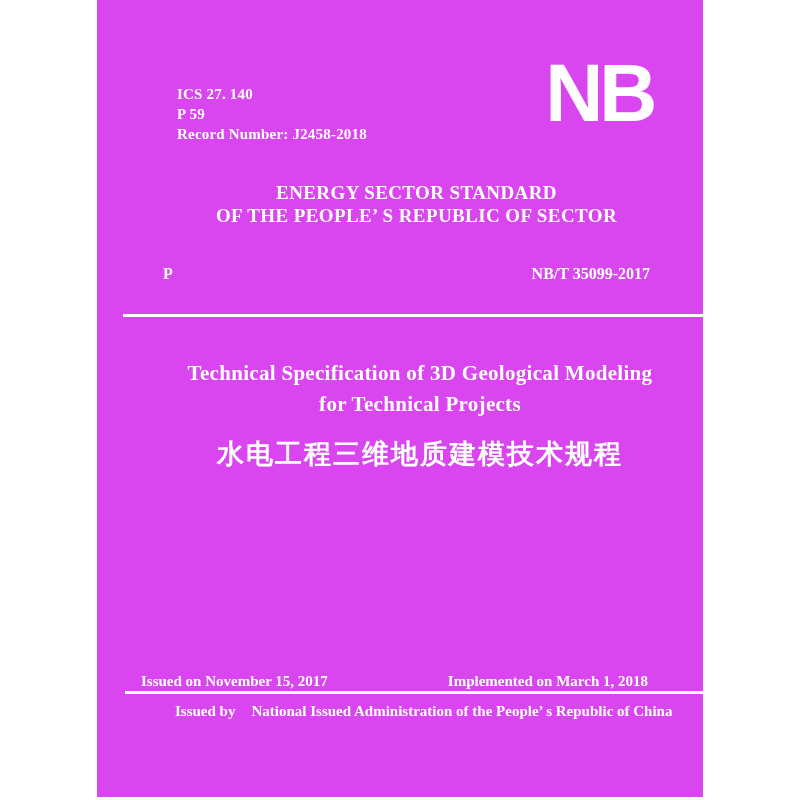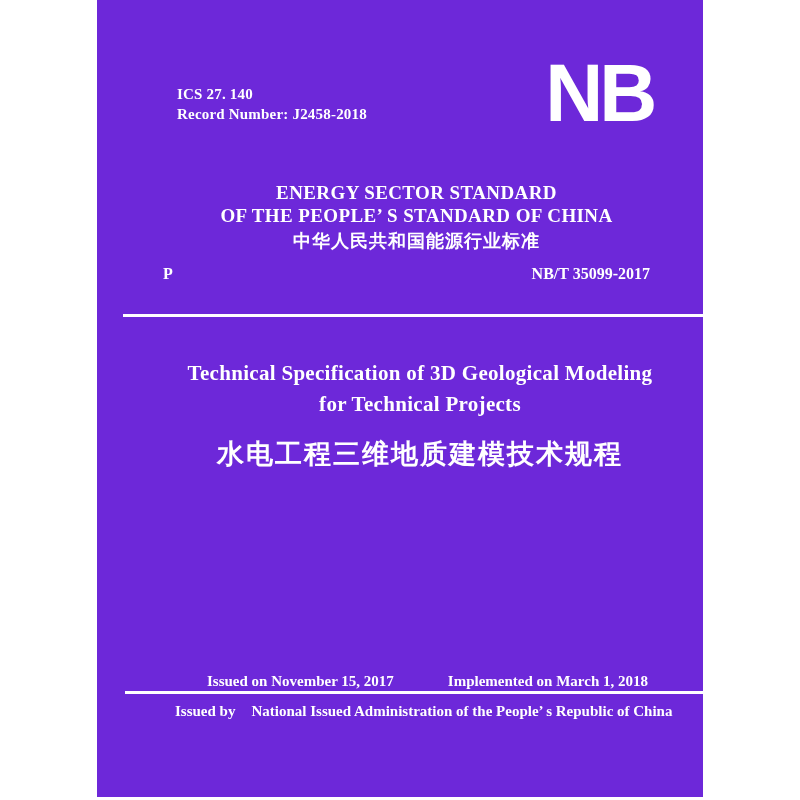--- a/index.html
+++ b/index.html
@@ -105,21 +105,21 @@
     margin-top: 18px;
     letter-spacing: 2px;
   }
   .dates-row {
     position: absolute;
     left: 0;
     right: 0;
     top: 673px;
     display: flex;
     justify-content: space-between;
-    padding: 0 55px 0 110px;
+    padding: 0 55px 0 44px;
     box-sizing: border-box;
     font-size: 15px;
     font-weight: bold;
     white-space: nowrap;
   }
   .rule-bottom {
     left: 28px;
     width: 578px;
     top: 691px;
   }
@@ -134,33 +134,33 @@
     gap: 16px;
     font-size: 15px;
     font-weight: bold;
     white-space: nowrap;
     text-align: right;
   }
 </style>
 </head>
 <body>
 
-<div class="page" style="background: #6d28d9; color: rgb(255, 255, 255);">
+<div class="page" style="background: #d946ef; color: rgb(255, 255, 255);">
 
   <div class="ics-block">
     <div>ICS 27. 140</div>
+    <div>P 59</div>
     <div>Record Number: J2458-2018</div>
   </div>
 
   <div class="nb-logo">NB</div>
 
   <div class="std-header">
     <div class="en-line">ENERGY SECTOR STANDARD</div>
-    <div class="en-line">OF THE PEOPLE’ S STANDARD OF CHINA</div>
-    <div class="cn-line">中华人民共和国能源行业标准</div>
+    <div class="en-line">OF THE PEOPLE’ S REPUBLIC OF SECTOR</div>
   </div>
 
   <div class="code-row">
     <span>P</span>
     <span>NB/T 35099-2017</span>
   </div>
 
   <div class="rule rule-top"></div>
 
   <div class="title-block">

